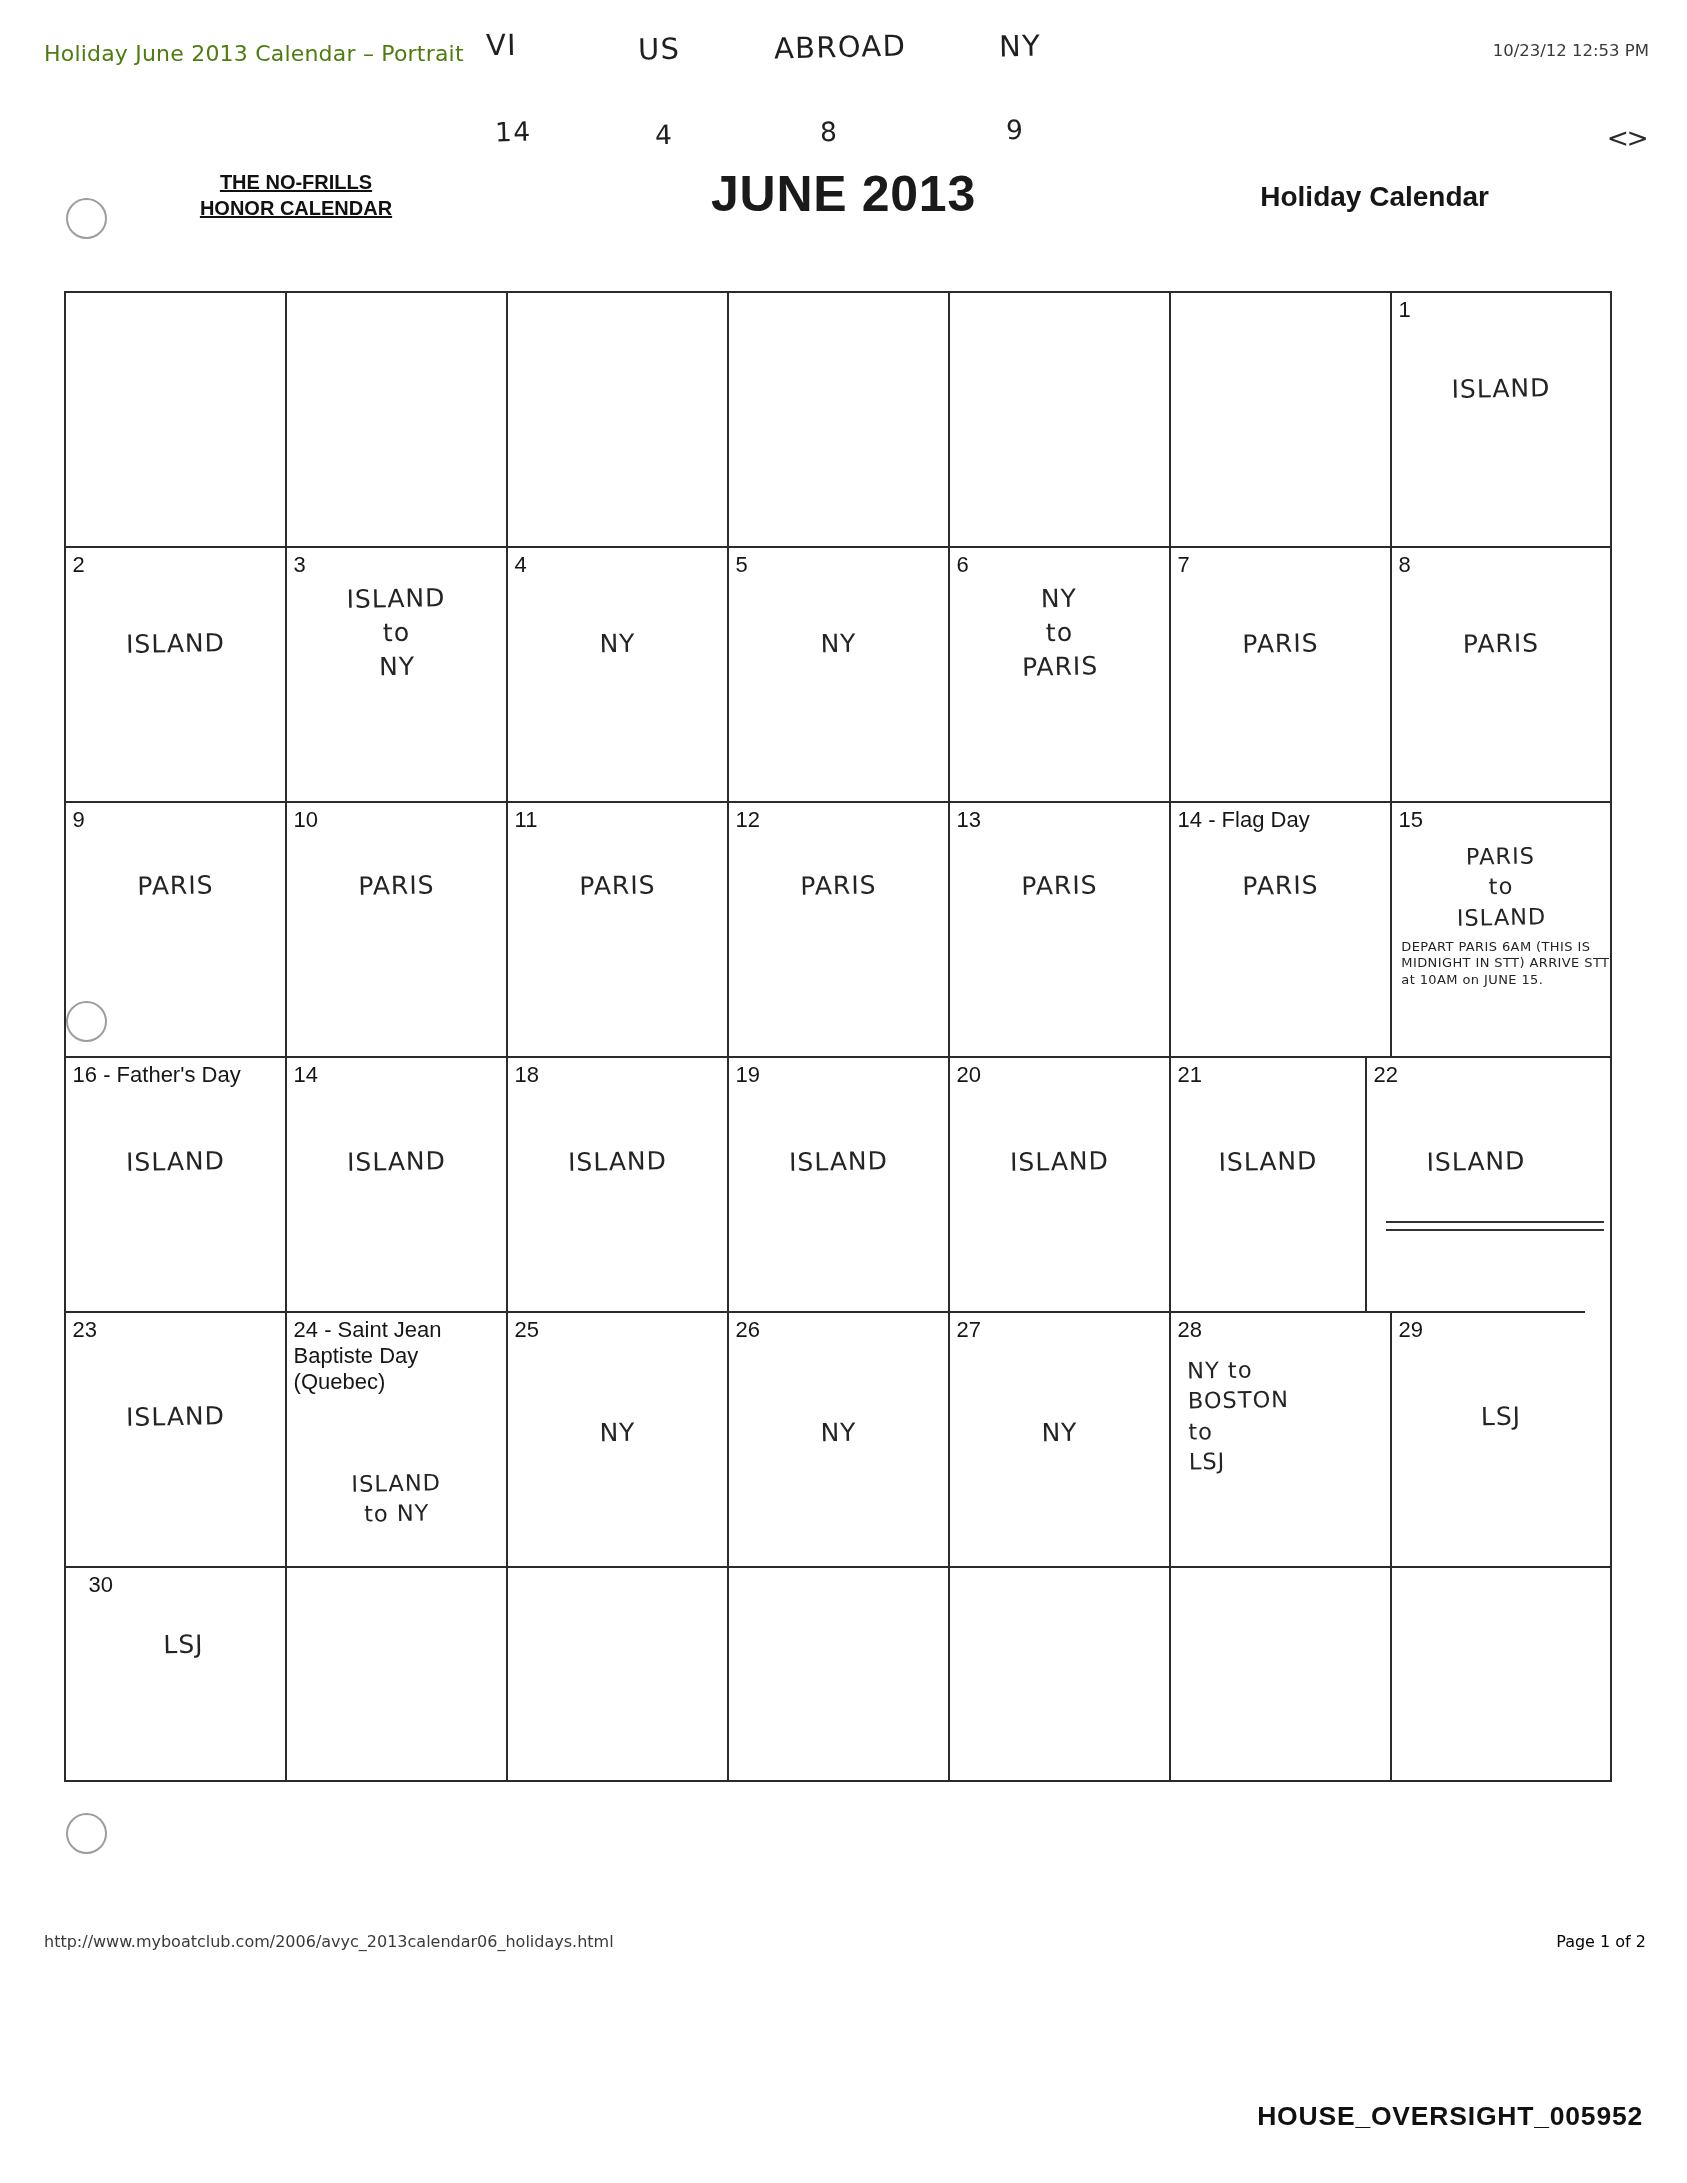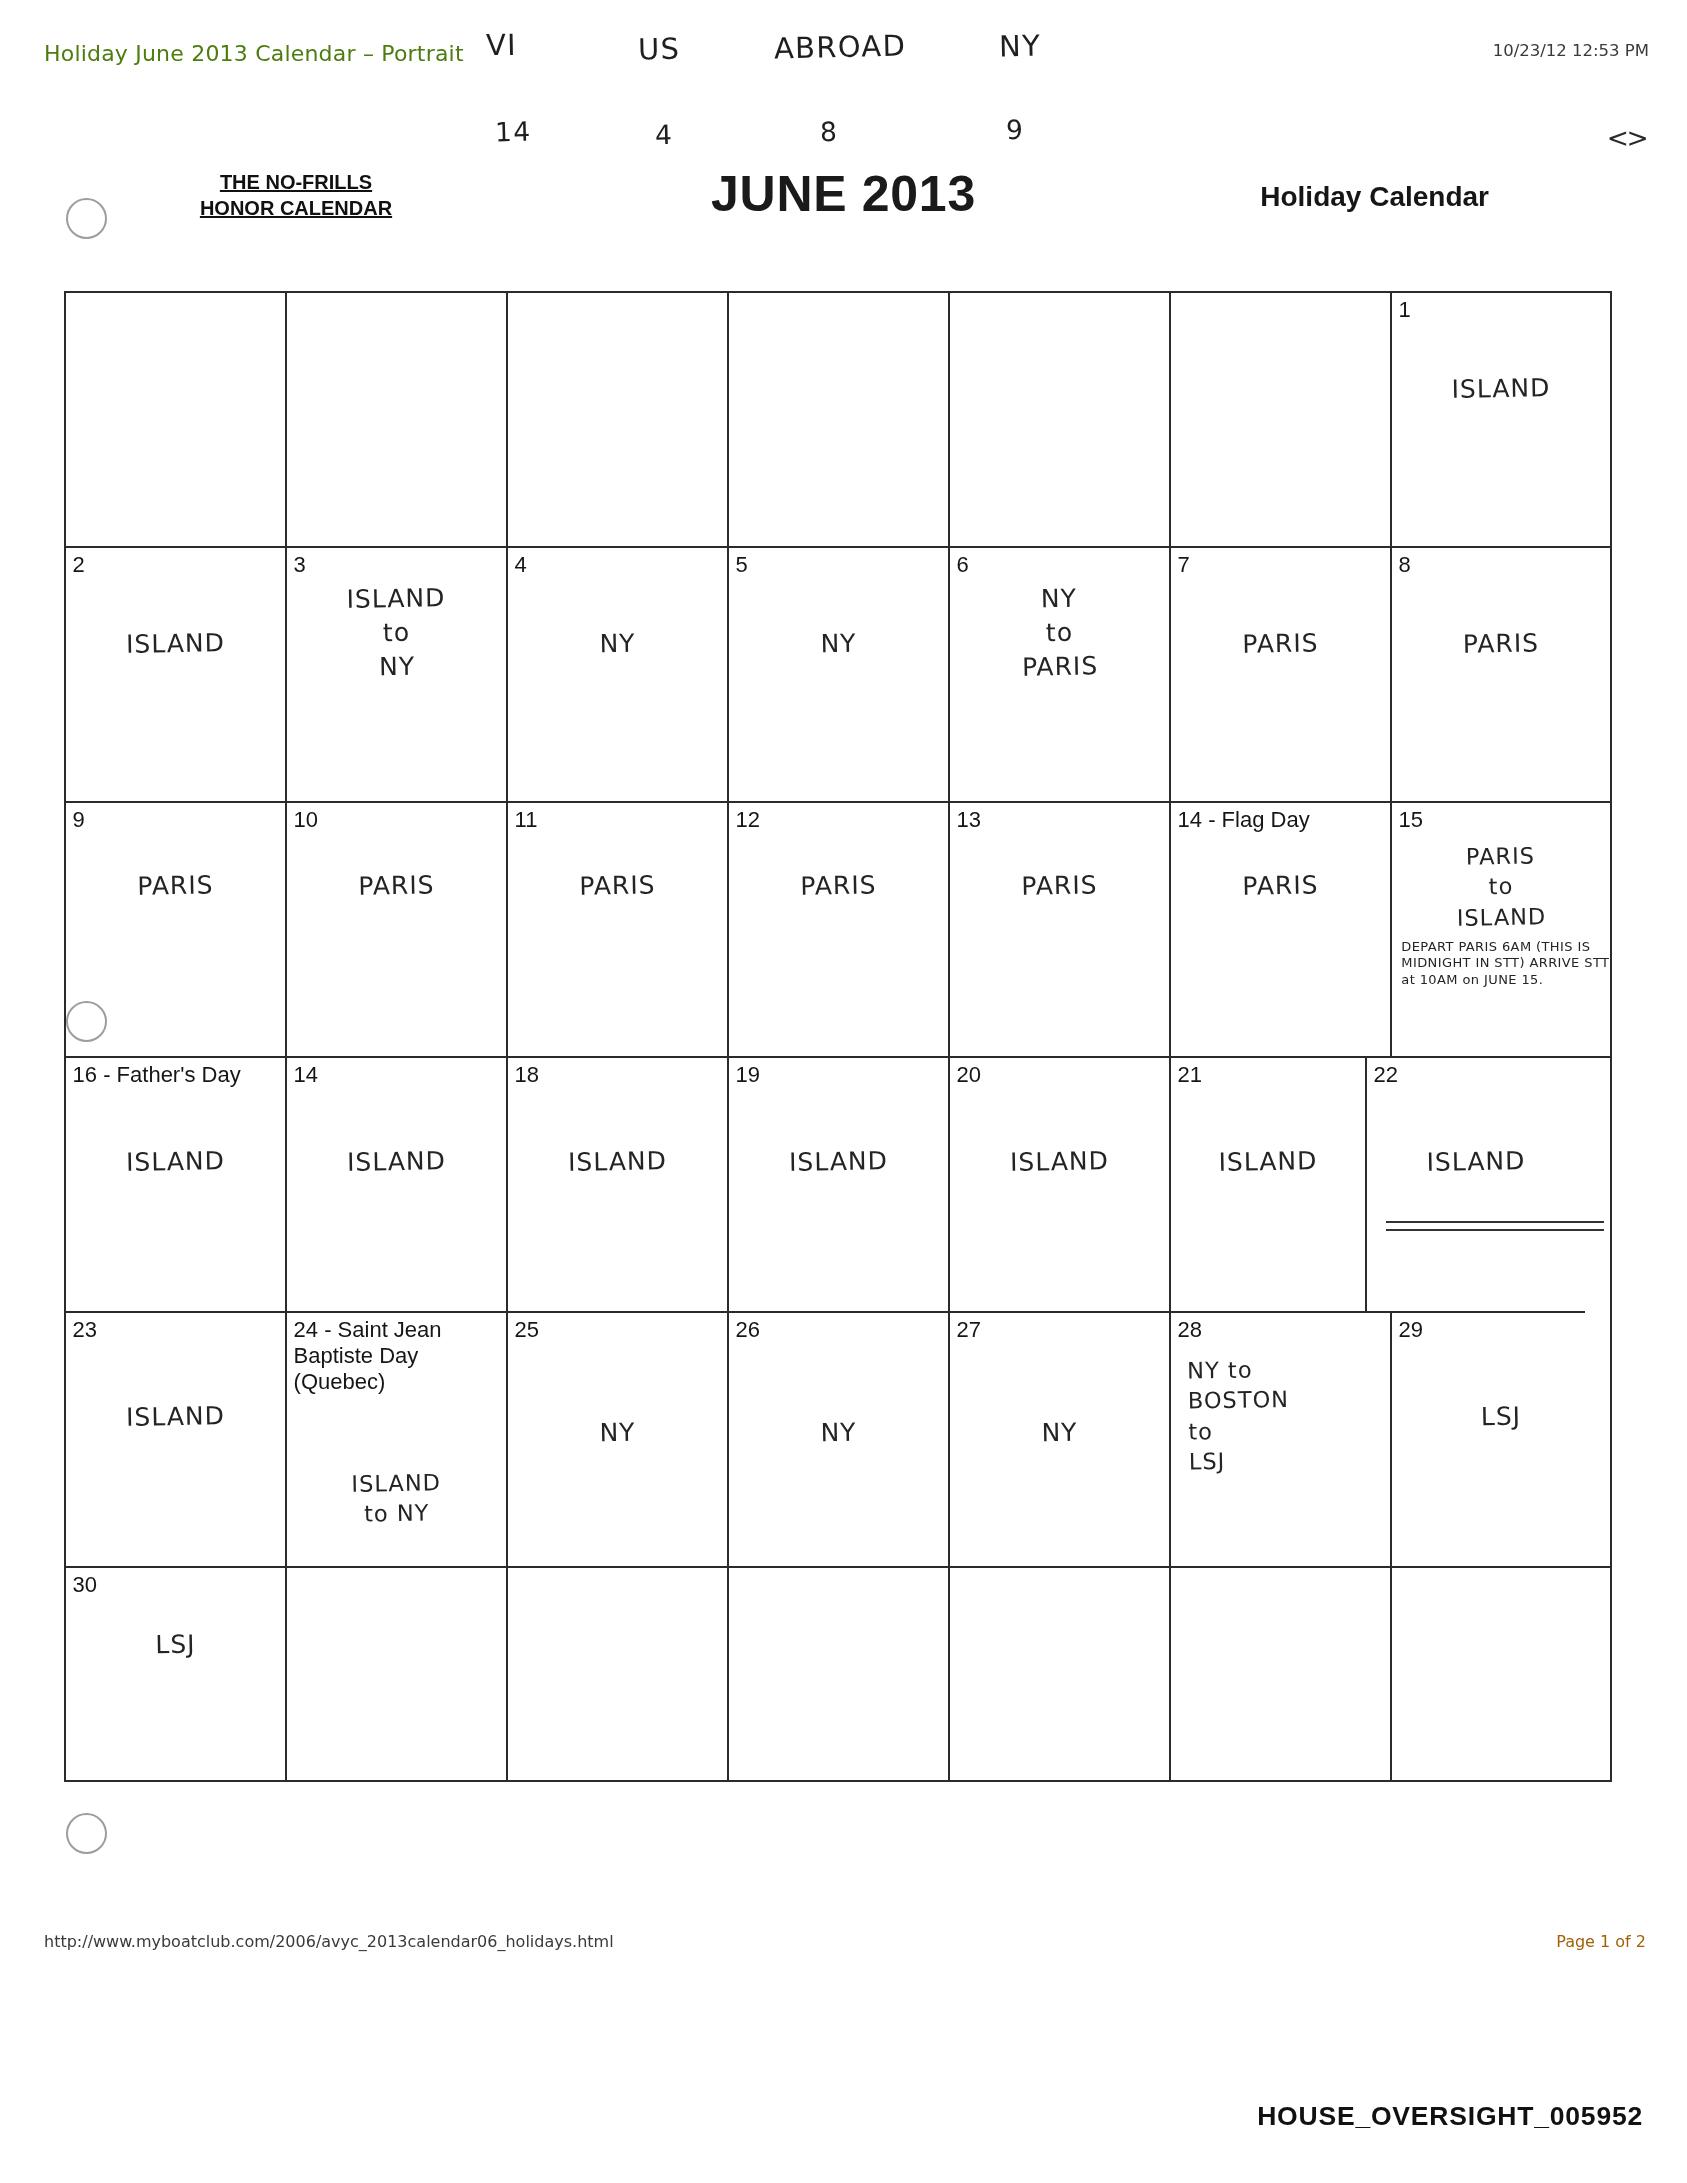--- a/index.html
+++ b/index.html
@@ -136,21 +136,21 @@
     width: 100%;
   }
   .cell {
     box-sizing: border-box;
     border-right: 2px solid #2b2b2b;
     border-bottom: 2px solid #2b2b2b;
     position: relative;
     overflow: hidden;
   }
   .cell:last-child { border-right: none; }
-  .row:last-child .cell { border-bottom: none; }
+  .row:last-child .cell { border-bottom: none; margin-left: 16px; }
 
   .dow-row .cell {
     height: 69px;
     display: flex;
     align-items: center;
     justify-content: center;
   }
   .dow {
     font-size: 24.5px;
     color: #161616;
@@ -196,21 +196,21 @@
     top: 1932px;
     font-size: 16px;
     color: #3a3a3a;
     font-family: "DejaVu Sans", sans-serif;
   }
   .footer-page {
     position: absolute;
     right: 41px;
     top: 1932px;
     font-size: 16px;
-    color: #a16207;
+    color: #000000;
     font-family: "DejaVu Sans", sans-serif;
   }
   .bates {
     position: absolute;
     right: 44px;
     top: 2101px;
     font-size: 26.5px;
     font-weight: bold;
     letter-spacing: 0.8px;
     color: #111;

